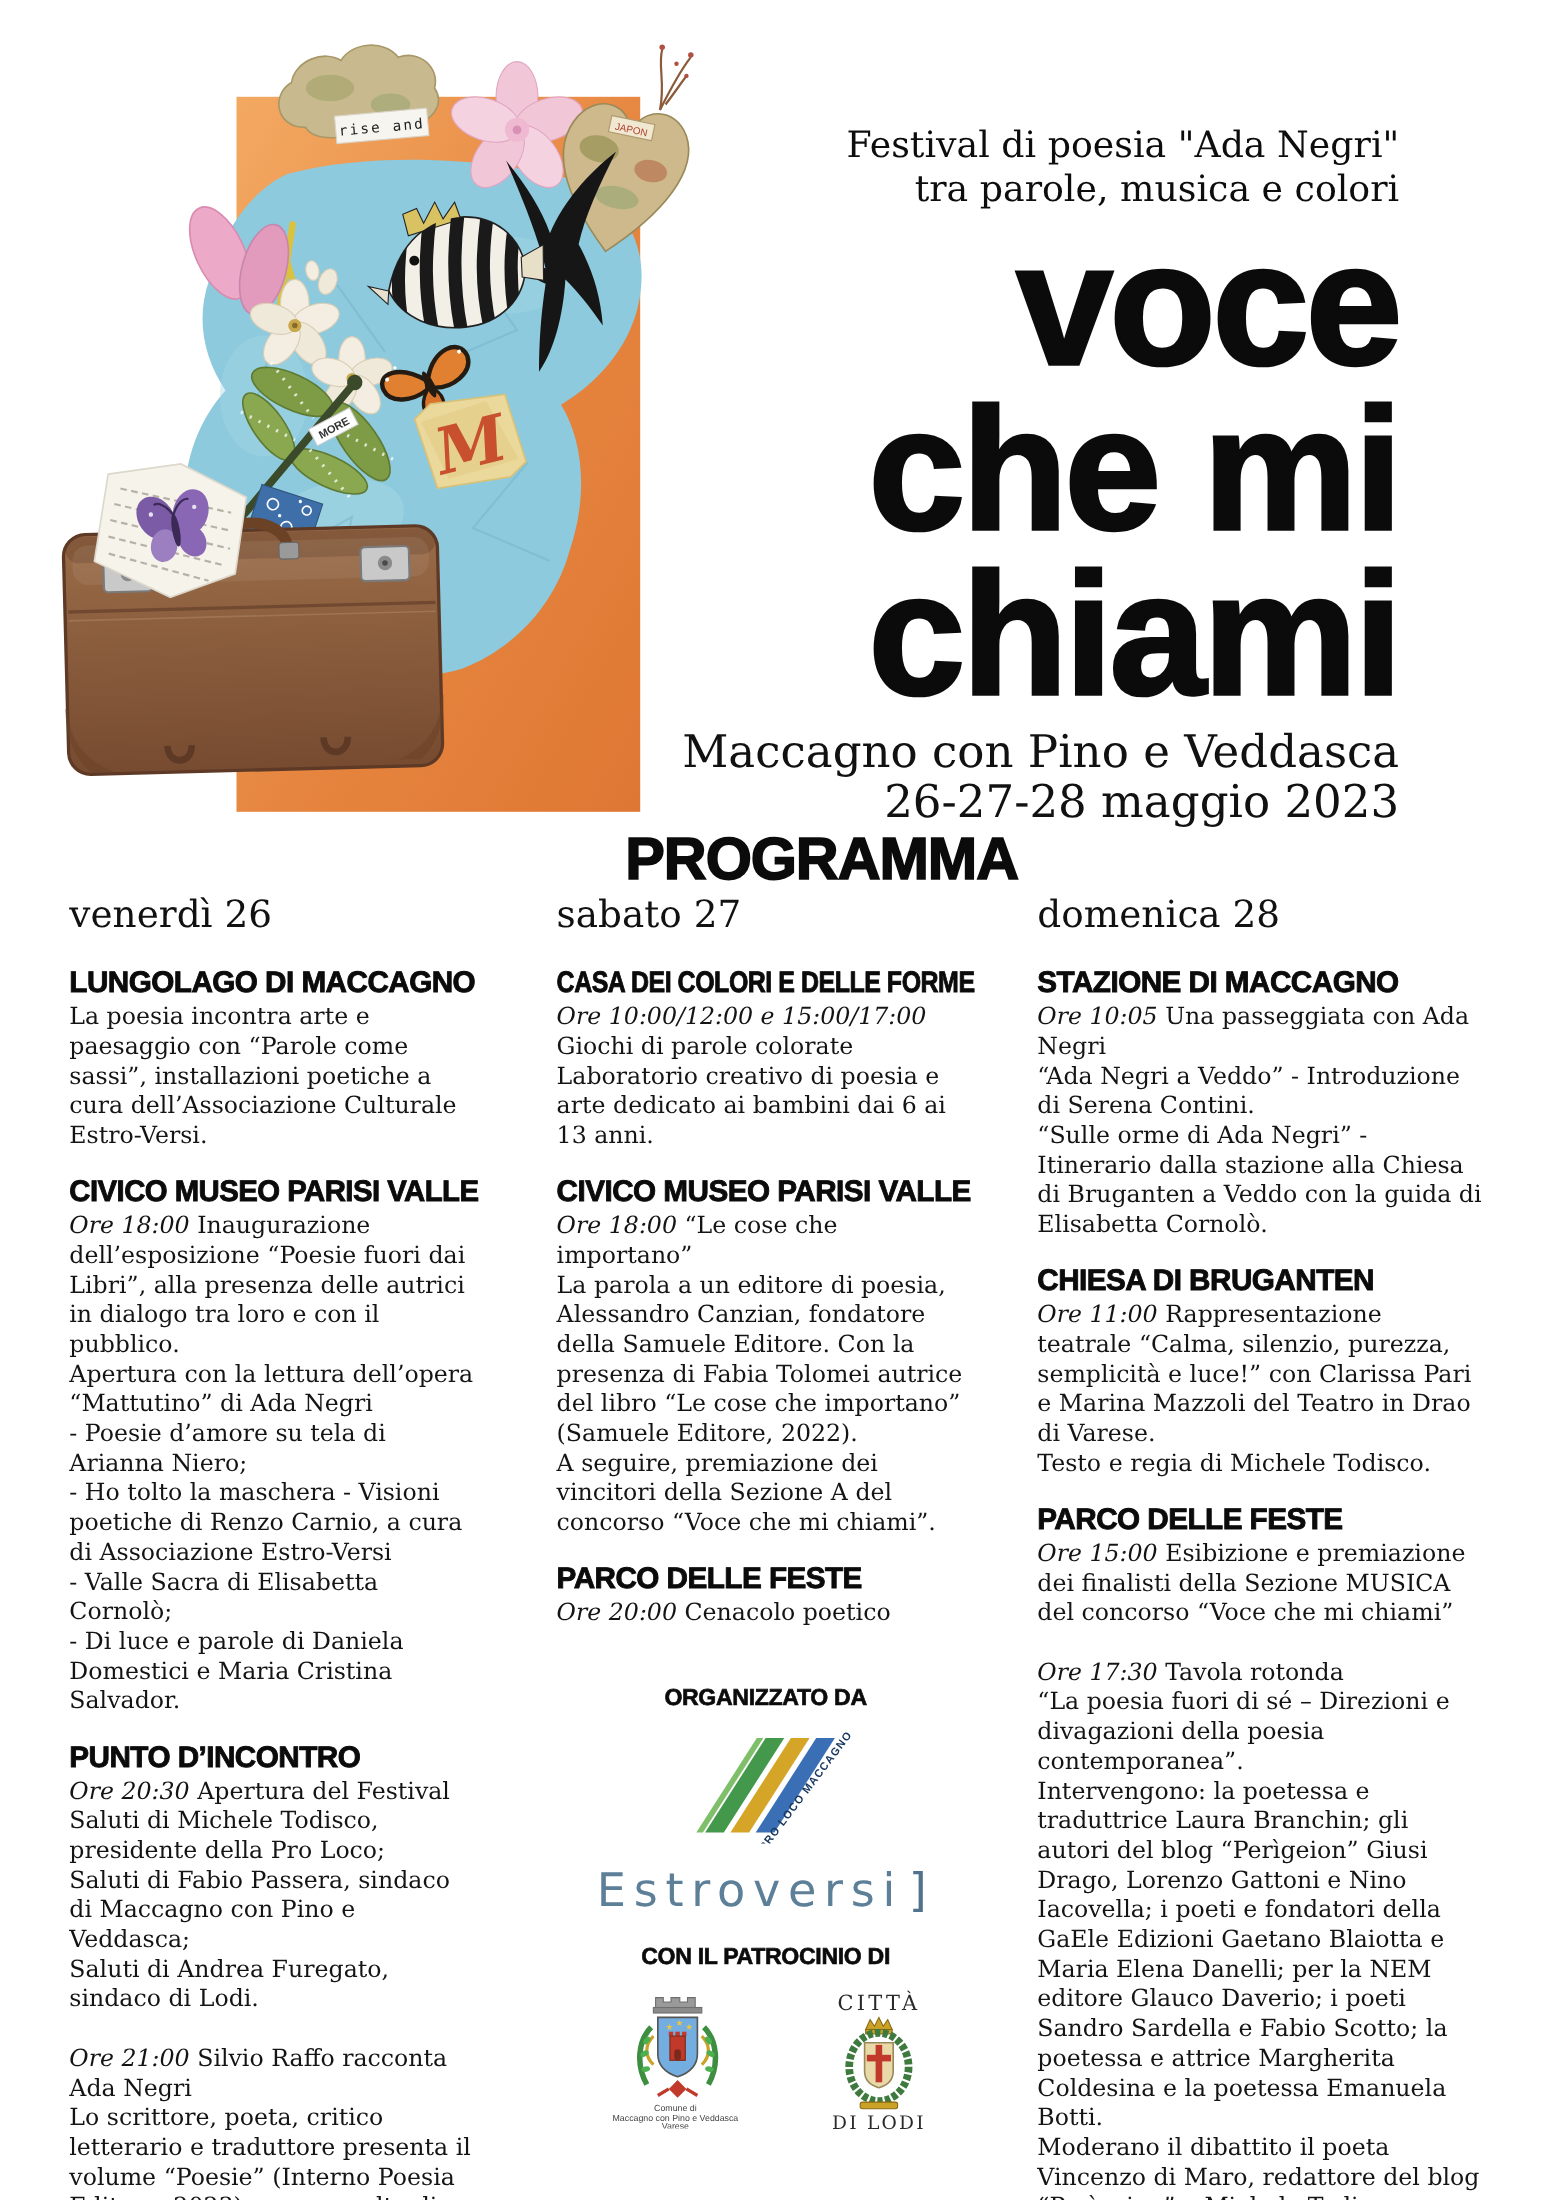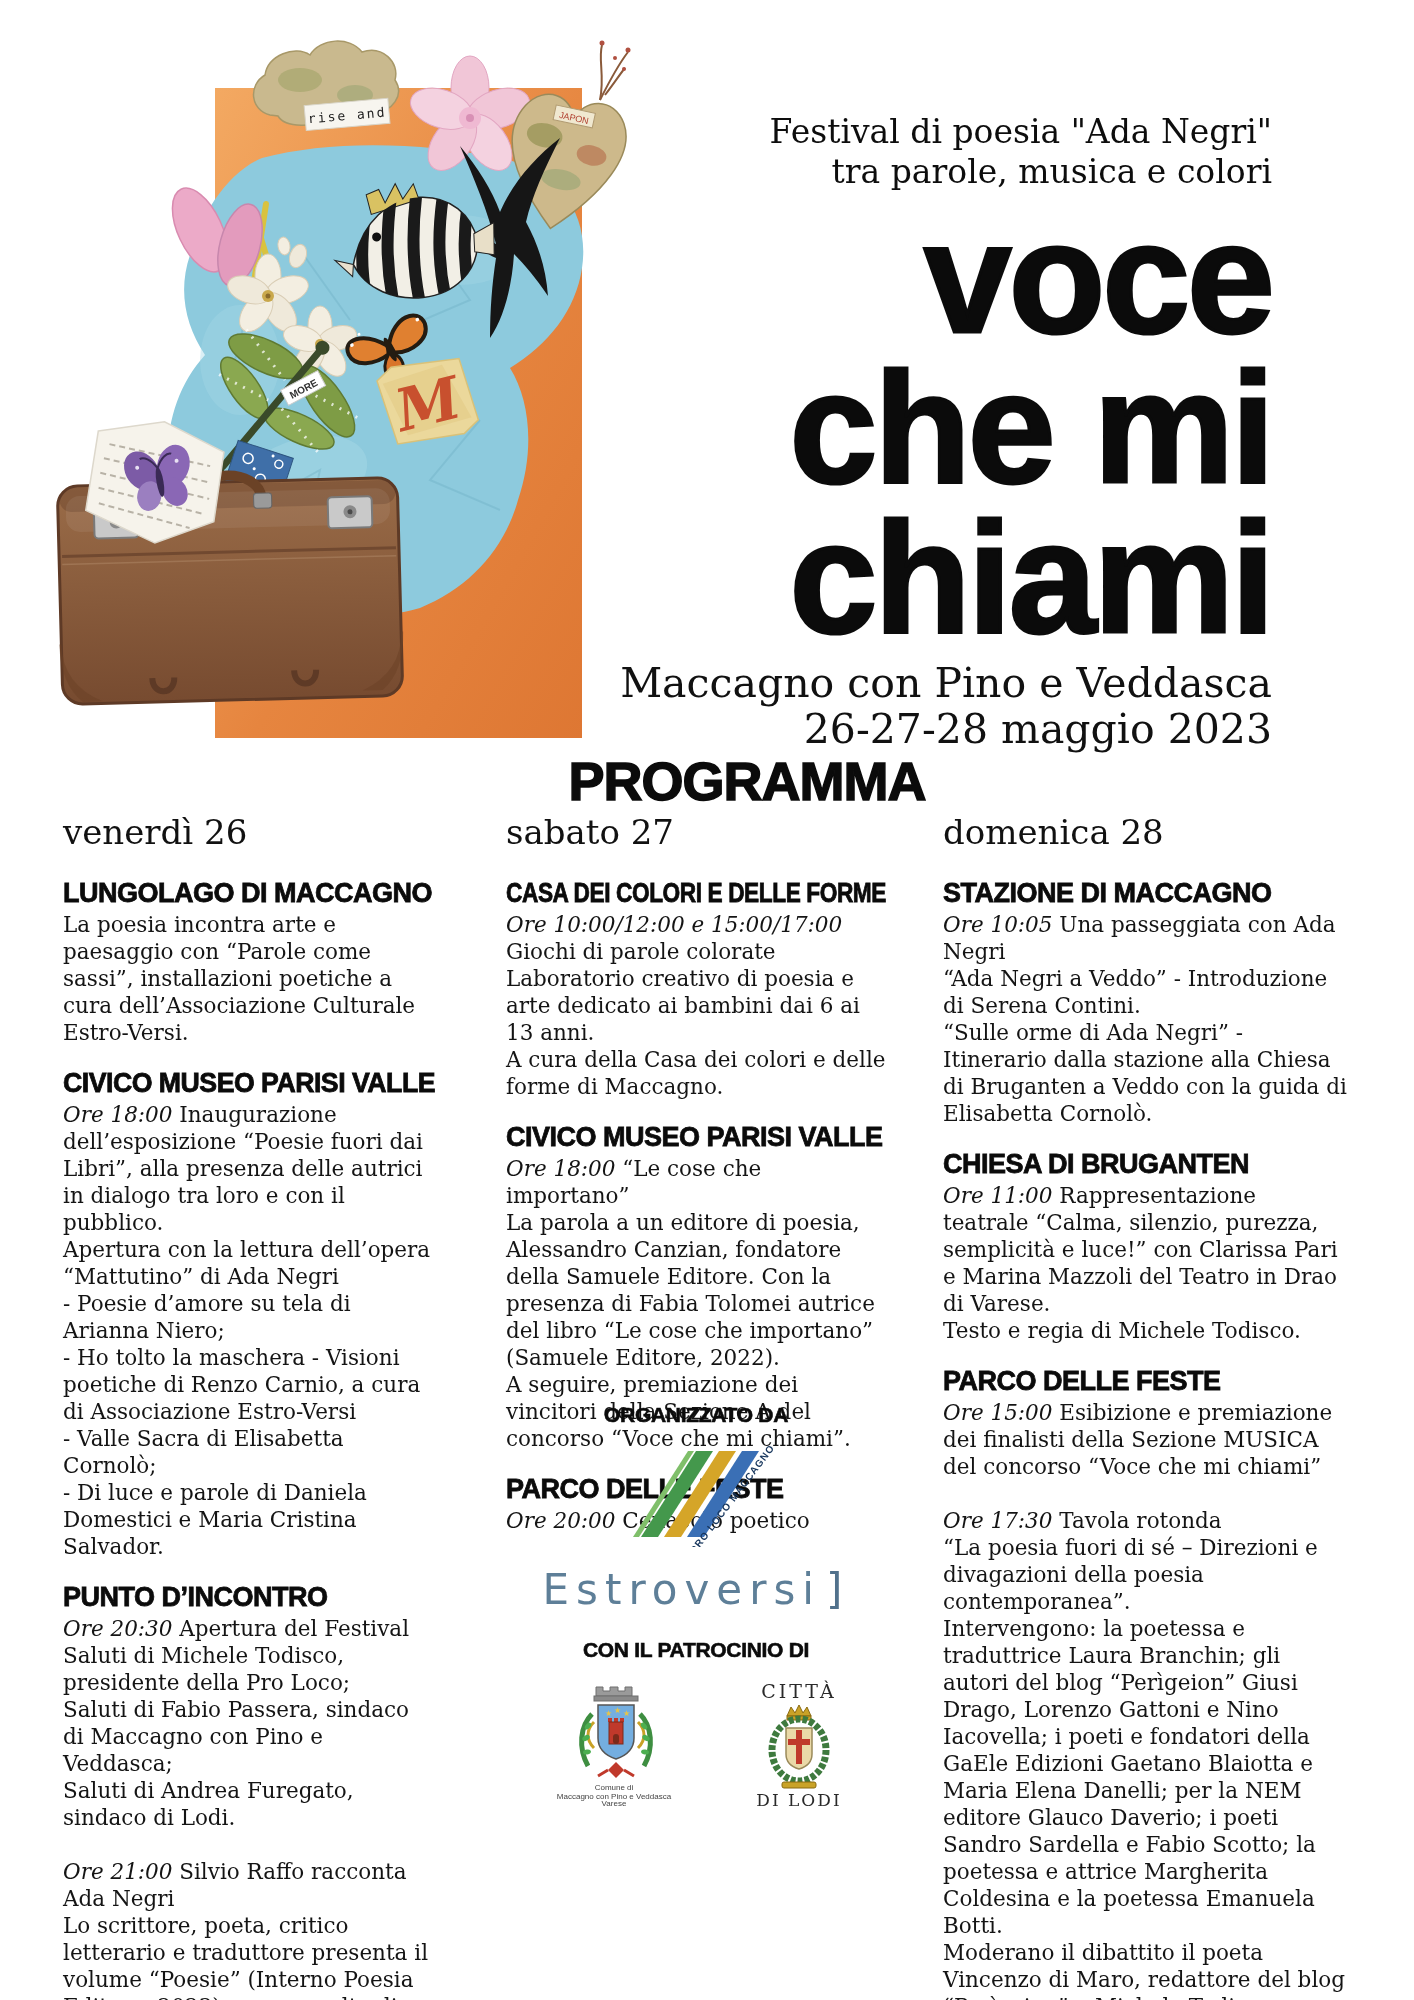--- a/index.html
+++ b/index.html
@@ -30,21 +30,21 @@
   .section:first-of-type{margin-top:0;}
   .venue{font-family:"Liberation Sans","DejaVu Sans",sans-serif;font-weight:700;
          font-size:27px;line-height:30px;letter-spacing:-0.5px;color:#0b0b0b;
          white-space:nowrap;margin-bottom:3px;-webkit-text-stroke:0.8px #0b0b0b;}
   .venue > span{display:inline-block;transform-origin:0 50%;}
   .para{font-size:21.5px;line-height:27px;color:#141414;}
   .para .it{font-style:italic;}
   .gap{height:27px;}
 
   
-  .footer{position:absolute;left:506px;top:1403px;width:380px;text-align:center;}
+  .footer{position:absolute;left:506px;top:1532px;width:380px;text-align:center;}
   .footer-heading{font-family:"Liberation Sans","DejaVu Sans",sans-serif;font-weight:700;
       font-size:21px;letter-spacing:-0.3px;color:#0b0b0b;-webkit-text-stroke:0.6px #0b0b0b;}
   .proloco{margin-top:12px;}
   .estroversi{margin-top:14px;font-family:"DejaVu Sans",sans-serif;font-size:42px;
       letter-spacing:7px;color:#5E7F98;font-weight:400;}
   .estroversi::after{content:"]";margin-left:5px;color:#51718c;}
   .patrocinio-heading{margin-top:24px;}
   .logos-row{margin-top:16px;display:flex;justify-content:center;align-items:flex-start;gap:55px;}
 </style>
 </head>
@@ -313,21 +313,20 @@
           <div class="para"><span class="it">Ore 21:00</span><span> Silvio Raffo racconta Ada Negri</span></div>
           <div class="para"><span>Lo scrittore, poeta, critico letterario e traduttore presenta il volume “Poesie” (Interno Poesia Editore, 2023), una raccolta di poesie di Ada Negri di cui è curatore.</span></div>
         </div>
       </div>
       <div class="col">
         <div class="day">sabato 27</div>
         <div class="section">
           <div class="venue"><span style="transform: scaleX(0.83975);">CASA DEI COLORI E DELLE FORME</span></div>
           <div class="para"><span class="it">Ore 10:00/12:00 e 15:00/17:00</span><span> Giochi di parole colorate</span></div>
           <div class="para"><span>Laboratorio creativo di poesia e arte dedicato ai bambini dai 6 ai 13 anni.</span></div>
-          <div class="para"><span>A cura della Casa dei colori e delle forme di Maccagno.</span></div>
         </div>
         <div class="section">
           <div class="venue"><span>CIVICO MUSEO PARISI VALLE</span></div>
           <div class="para"><span class="it">Ore 18:00</span><span> “Le cose che importano”</span></div>
           <div class="para"><span>La parola a un editore di poesia, Alessandro Canzian, fondatore della Samuele Editore. Con la presenza di Fabia Tolomei autrice del libro “Le cose che importano” (Samuele Editore, 2022).</span></div>
           <div class="para"><span>A seguire, premiazione dei vincitori della Sezione A del concorso “Voce che mi chiami”.</span></div>
         </div>
         <div class="section">
           <div class="venue"><span>PARCO DELLE FESTE</span></div>
           <div class="para"><span class="it">Ore 20:00</span><span> Cenacolo poetico</span></div>

